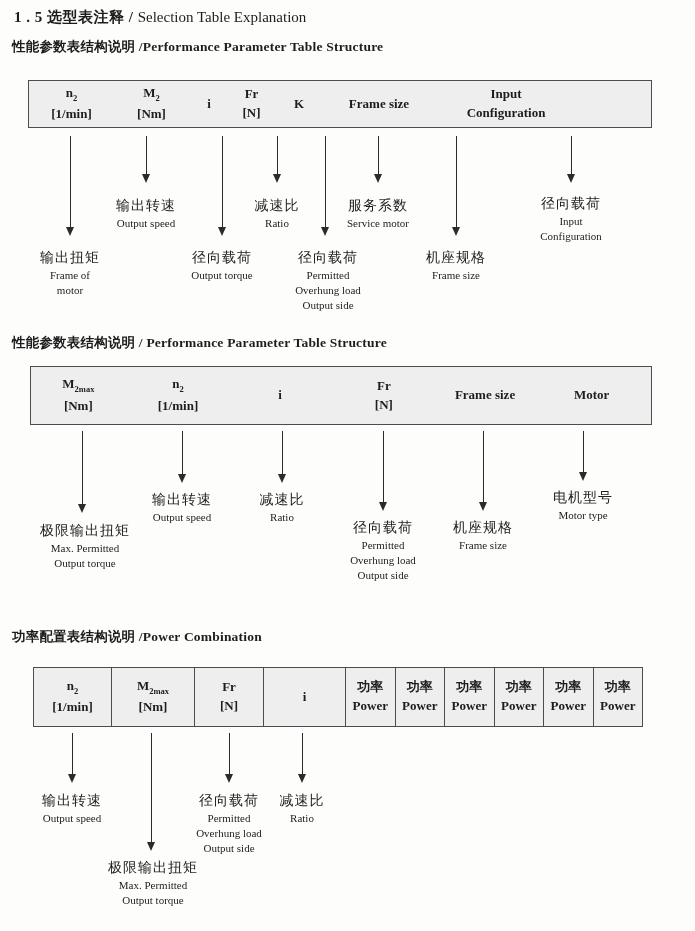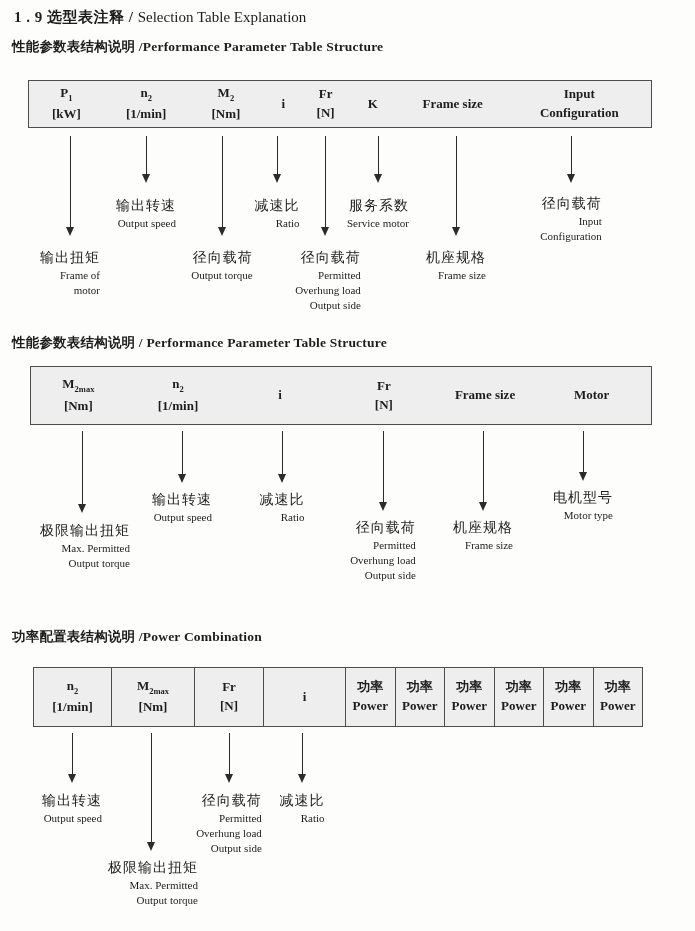--- a/index.html
+++ b/index.html
@@ -34,39 +34,35 @@
   .arrow { position:absolute; width:12px; transform:translateX(-50%); }
   .arrow .shaft { position:absolute; left:50%; top:0; bottom:8px; width:1px; background:#2b2b2b; }
   .arrow:after {
     content:""; position:absolute; bottom:0; left:50%; transform:translateX(-50%);
     width:0; height:0;
     border-left:4.5px solid transparent; border-right:4.5px solid transparent;
     border-top:9px solid #2b2b2b;
   }
 
   
-  .ann { position:absolute; transform:translateX(-50%); text-align:right; }
+  .ann { position:absolute; transform:translateX(-50%); text-align:center; }
   .ann div { font-size:11px; line-height:1.4; white-space:nowrap; }
   .ann div.zh { font-size:14px; letter-spacing:1px; }
   .ann div:empty { display:none; }
 </style>
 </head>
 <body>
 
 <div class="page-title">
-  <span class="zh">1 . 9 选型表注释 / </span><span class="en">Selection Table Explanation</span>
+  <span class="zh">1 . 5 选型表注释 / </span><span class="en">Selection Table Explanation</span>
 </div>
 
 <div class="sec-heading" style="top:38px">性能参数表结构说明 /Performance Parameter Table Structure</div>
 
 <div class="tbl t1" style="left:28px; top:80px; width:624px; height:48px">
-  <div class="cell" style="width:75px">
-    <div class="sym"><span>P</span><sub>1</sub></div>
-    <div class="unit">[kW]</div>
-  </div>
   <div class="cell" style="width:85px">
     <div class="sym"><span>n</span><sub>2</sub></div>
     <div class="unit">[1/min]</div>
   </div>
   <div class="cell" style="width:75px">
     <div class="sym"><span>M</span><sub>2</sub></div>
     <div class="unit">[Nm]</div>
   </div>
   <div class="cell" style="width:40px">
     <div class="sym"><span>i</span></div>

